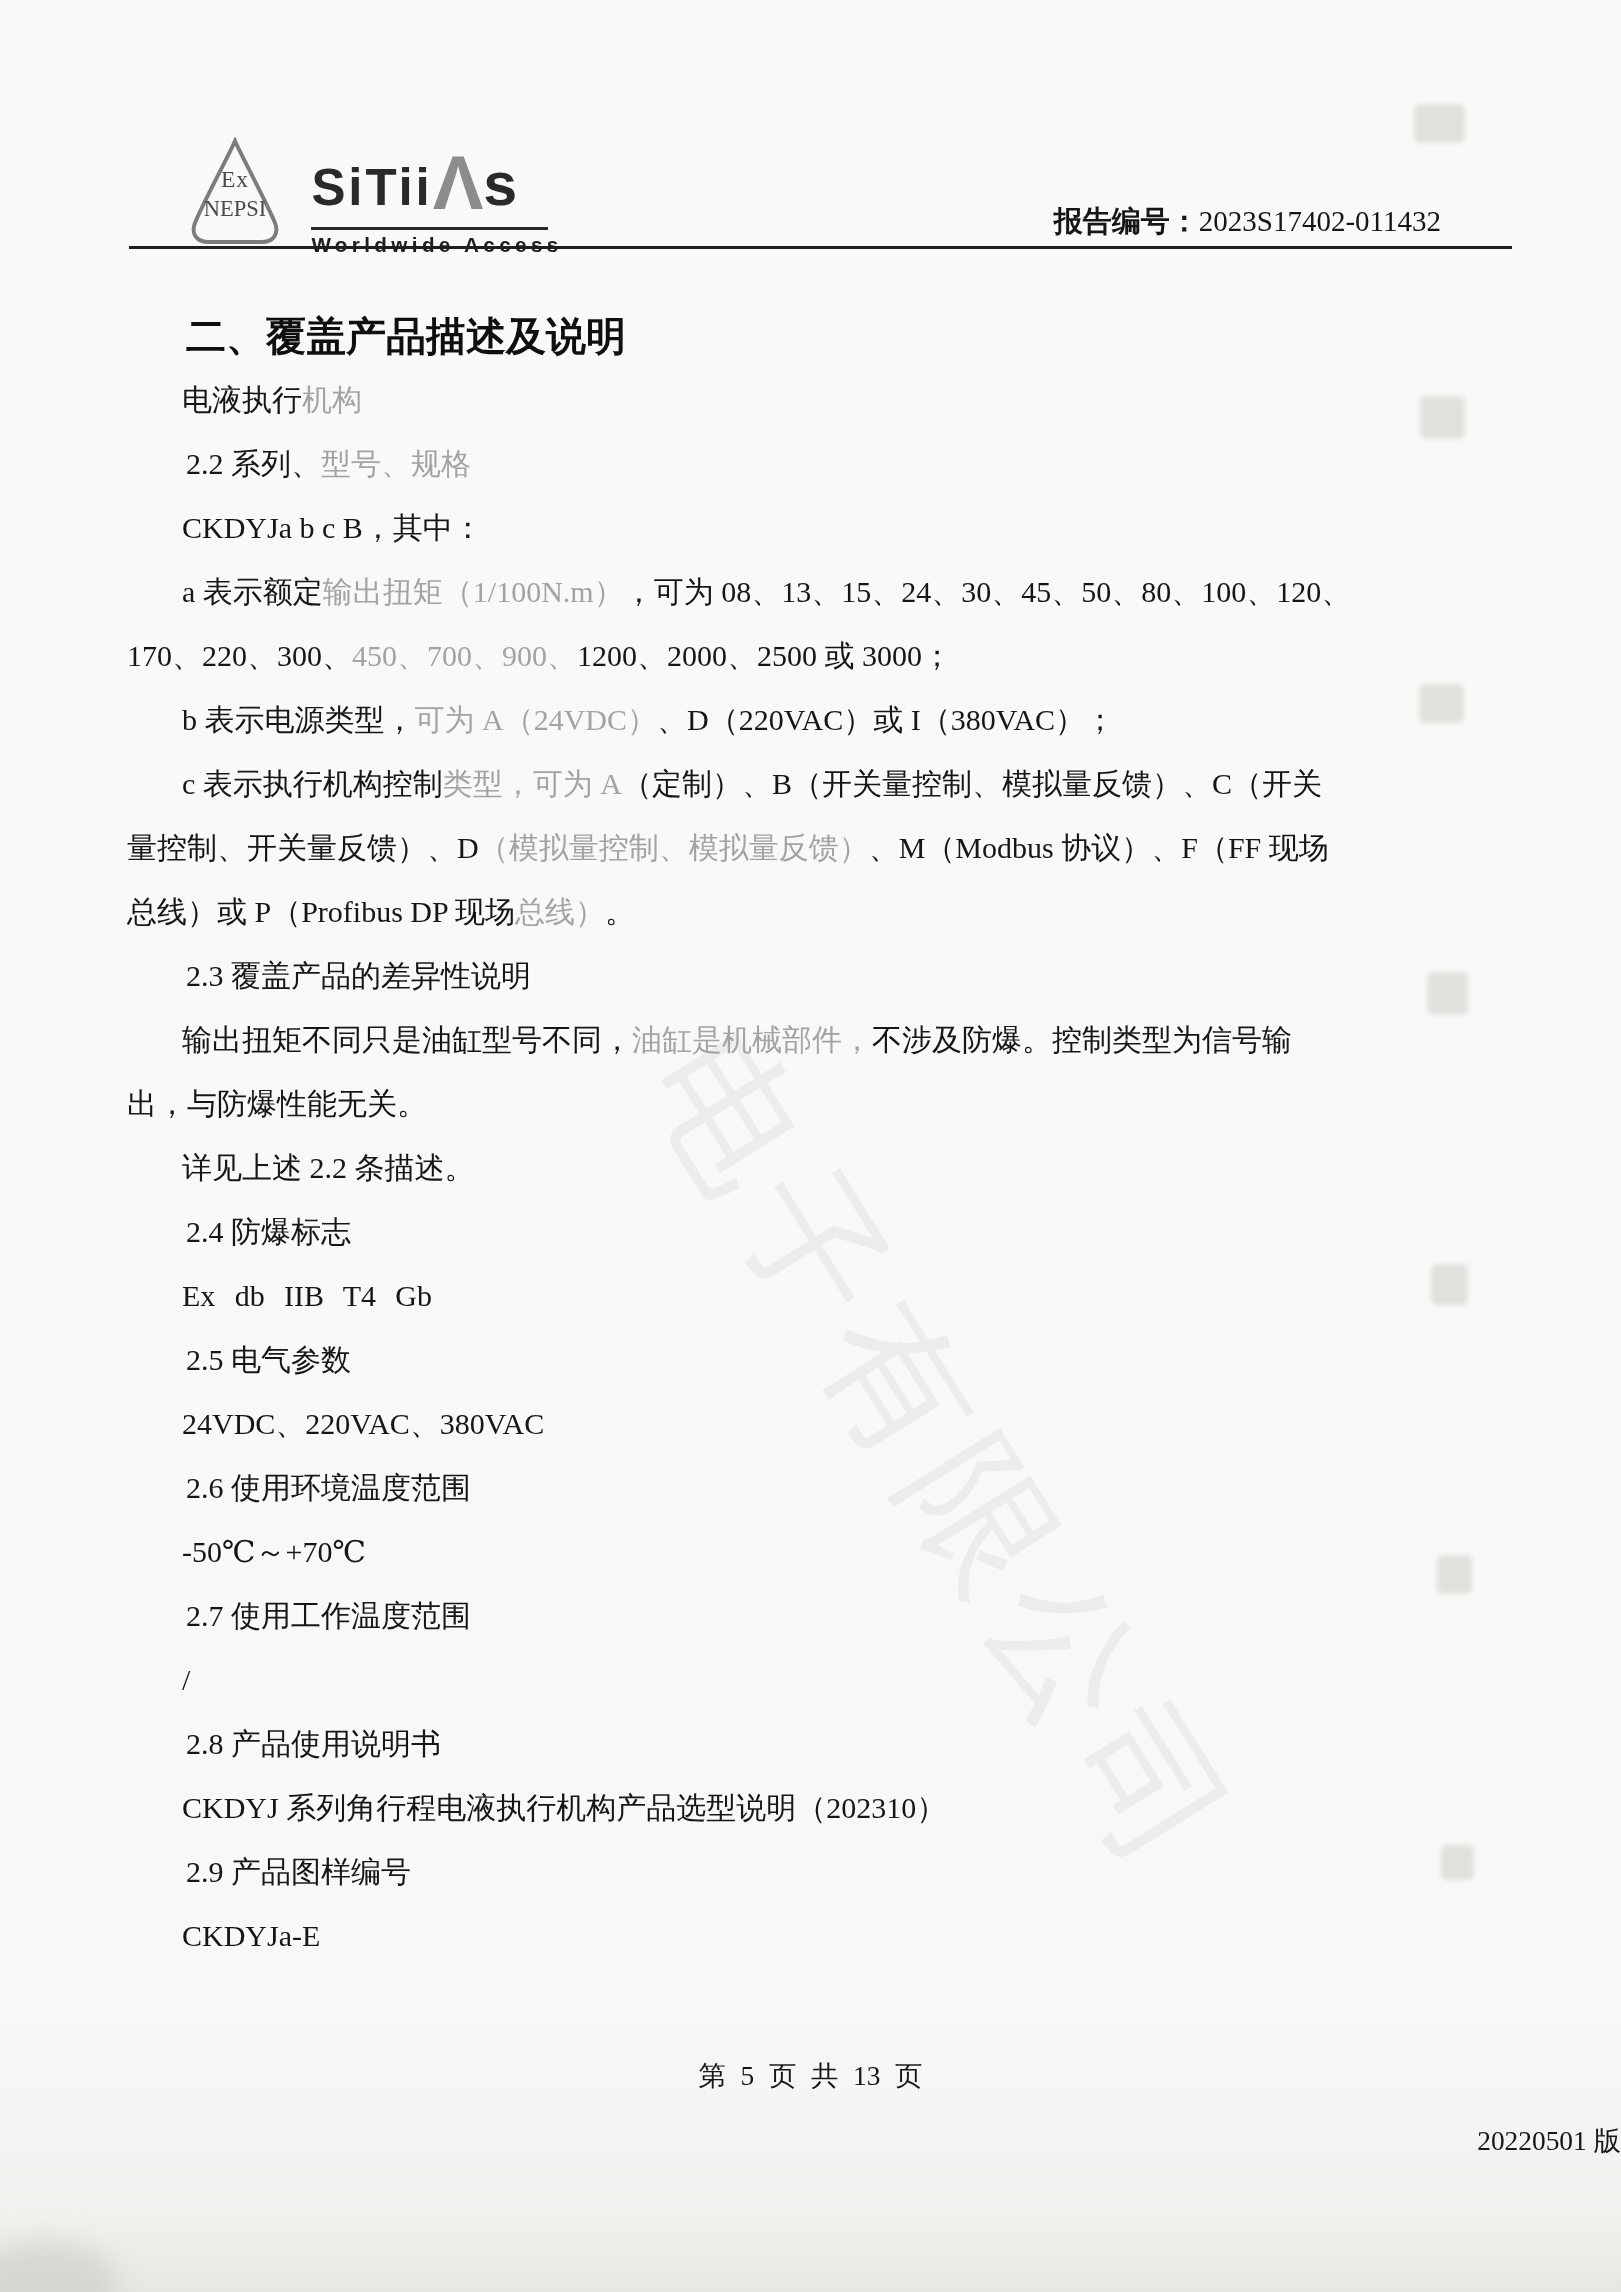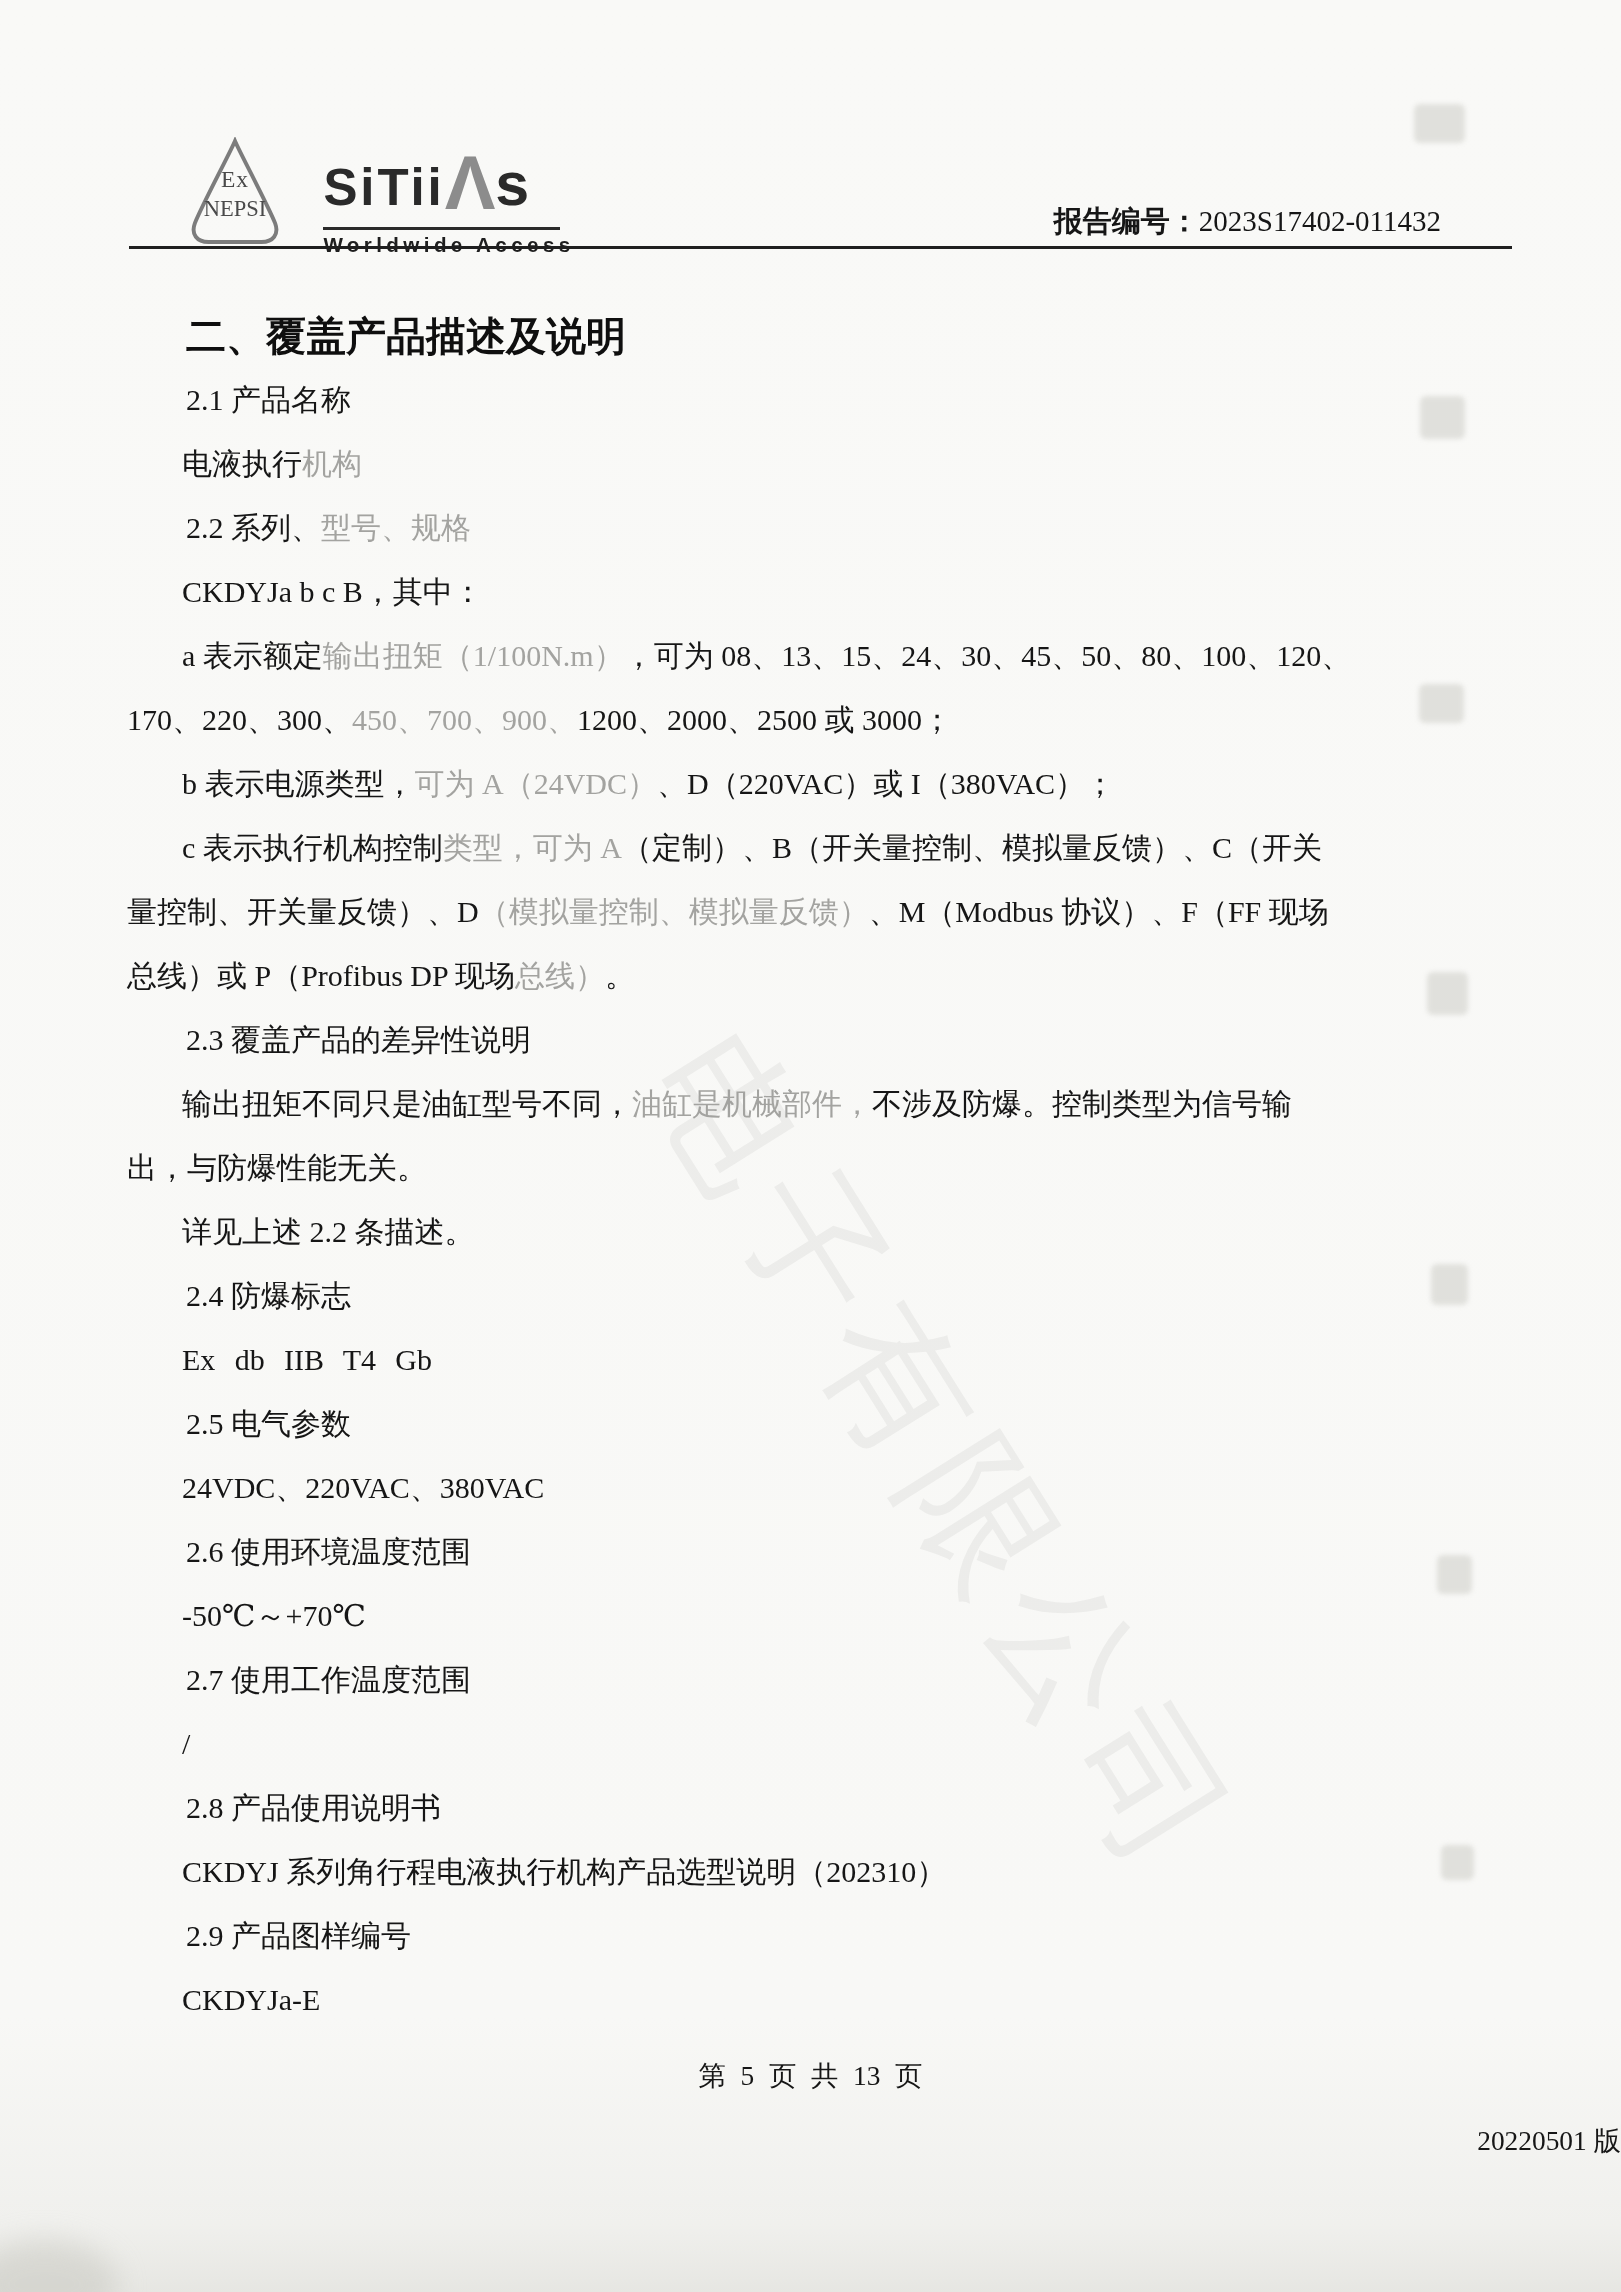--- a/index.html
+++ b/index.html
@@ -2,21 +2,21 @@
 <html><head>
 <meta charset="utf-8">
 <style>
   html,body{margin:0;padding:0;background:#e8e8e6;}
   .canvas{
     position:relative;width:1621px;height:2293px;overflow:hidden;
     background:linear-gradient(180deg,#f9f9f7 0%,#f8f8f6 88%,#f0f0ed 97%,#e6e6e2 100%);
     font-family:"Liberation Serif","DejaVu Serif",serif;color:#161616;
   }
   
-  .logo{position:absolute;left:186px;top:137px;display:flex;align-items:flex-start;gap:12px;}
+  .logo{position:absolute;left:186px;top:137px;display:flex;align-items:flex-start;}
   .badge{position:relative;width:98px;height:110px;}
   .badge svg{position:absolute;left:0;top:0;}
   .badge .ex{position:absolute;left:0;right:0;top:29px;text-align:center;font-size:23.5px;color:#4a4a4a;letter-spacing:1px;}
   .badge .nepsi{position:absolute;left:0;right:0;top:59px;text-align:center;font-size:22.5px;color:#4a4a4a;letter-spacing:0px;}
   .wordblock{margin-left:27.4px;padding-top:7.8px;}
   .wordmark{font-family:"Liberation Sans","DejaVu Sans",sans-serif;font-weight:800;line-height:1;white-space:nowrap;}
   .wordmark .wm-main{font-size:51px;letter-spacing:2.9px;color:#2a2a2a;}
   .wordmark .wm-a{font-size:76px;color:#8c8c8c;letter-spacing:0;vertical-align:-3.9px;}
   .wordmark .wm-s{font-size:61px;color:#2a2a2a;}
   .wm-underline{width:237px;height:2.9px;background:#2a2a2a;margin-top:5.9px;}
@@ -63,21 +63,20 @@
   </div>
 
   <div class="report-no"><span class="lbl">报告编号：</span><span>2023S17402-011432</span></div>
 
   <div class="rule"></div>
 
   <div class="watermark">电子有限公司</div>
 
   <main class="doc-body" id="doc-body">
       <div class="line heading"><span>二、覆盖产品描述及说明</span></div>
-      <div class="line item"><span>2.1 产品名称</span></div>
       <div class="line value"><span>电液执行</span><span class="faded">机构</span></div>
       <div class="line item"><span>2.2 系列、</span><span class="faded">型号、规格</span></div>
       <div class="line value"><span>CKDYJa b c B，其中：</span></div>
       <div class="line value"><span>a 表示额定</span><span class="faded">输出扭矩（1/100N.m）</span><span>，可为 08、13、15、24、30、45、50、80、100、120、</span></div>
       <div class="line cont"><span>170、220、300、</span><span class="faded">450、700、900、</span><span>1200、2000、2500 或 3000；</span></div>
       <div class="line value"><span>b 表示电源类型，</span><span class="faded">可为 A（24VDC）</span><span>、D（220VAC）或 I（380VAC）；</span></div>
       <div class="line value"><span>c 表示执行机构控制</span><span class="faded">类型，可为 A</span><span>（定制）、B（开关量控制、模拟量反馈）、C（开关</span></div>
       <div class="line cont"><span>量控制、开关量反馈）、D</span><span class="faded">（模拟量控制、模拟量反馈）</span><span>、M（Modbus 协议）、F（FF 现场</span></div>
       <div class="line cont"><span>总线）或 P（Profibus DP 现场</span><span class="faded">总线）</span><span>。</span></div>
       <div class="line item"><span>2.3 覆盖产品的差异性说明</span></div>

